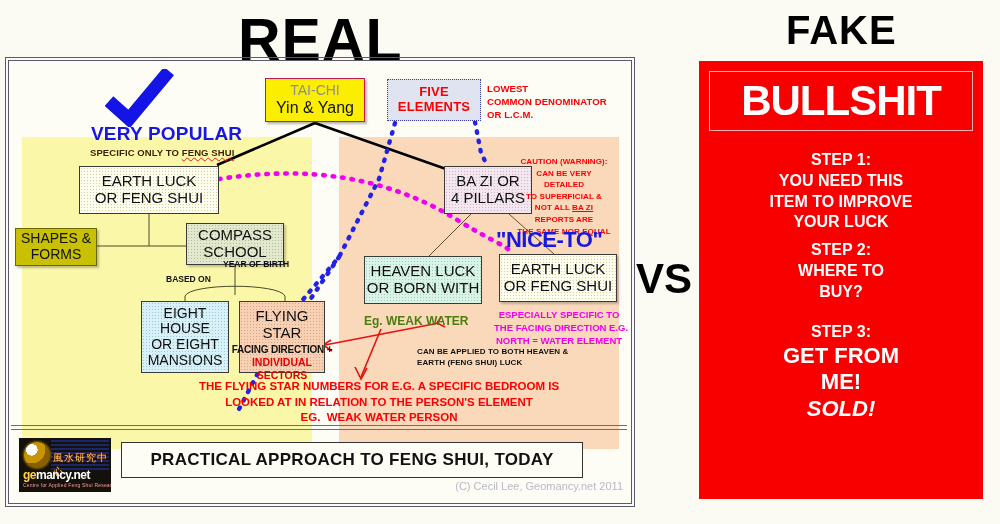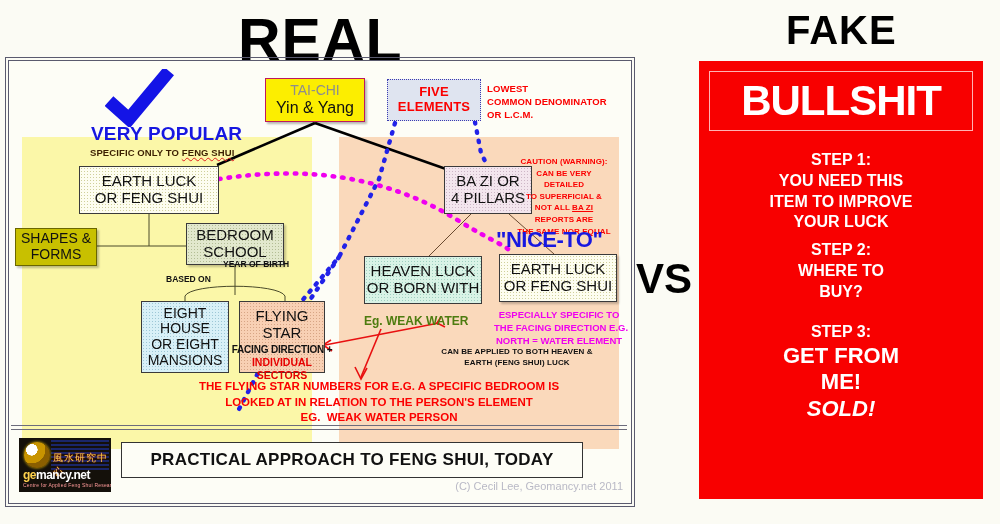--- a/index.html
+++ b/index.html
@@ -231,21 +231,21 @@
     left:214px;top:198px;font-size:8.5px;font-weight:bold;color:#111;
   }
   #lbl-weakwater{
     left:355px;top:253px;font-size:12px;font-weight:bold;color:#4d7c0f;
   }
   #lbl-especially{
     left:485px;top:248px;width:130px;text-align:center;
     font-size:9.5px;font-weight:bold;color:#ef00ef;line-height:1.35;
   }
   #lbl-canbeapplied{
-    left:408px;top:285px;width:200px;text-align:center;
+    left:408px;top:285px;width:200px;text-align:left;
     font-size:8px;font-weight:bold;color:#111;line-height:1.4;
     letter-spacing:.1px;
   }
   #lbl-flyingnote{
     left:160px;top:318px;width:420px;text-align:center;
     font-size:11.5px;font-weight:bold;color:#fb0000;line-height:1.35;
   }
 
   
   #wires{position:absolute;left:0;top:0;width:622px;height:442px;z-index:4;}
@@ -348,21 +348,21 @@
         <span>EARTH LUCK</span>
         <span>OR FENG SHUI</span>
       </div>
 
       <div class="node" id="node-shapes">
         <span>SHAPES &amp;</span>
         <span>FORMS</span>
       </div>
 
       <div class="node dotfill-sage" id="node-compass">
-        <span>BEDROOM</span>
+        <span>COMPASS</span>
         <span>SCHOOL</span>
       </div>
 
       <div class="txt" id="lbl-basedon">BASED ON</div>
       <div class="txt" id="lbl-yob">YEAR OF BIRTH</div>
 
       <div class="node dotfill-blue" id="node-eighthouse">
         <span>EIGHT</span>
         <span>HOUSE</span>
         <span>OR EIGHT</span>

